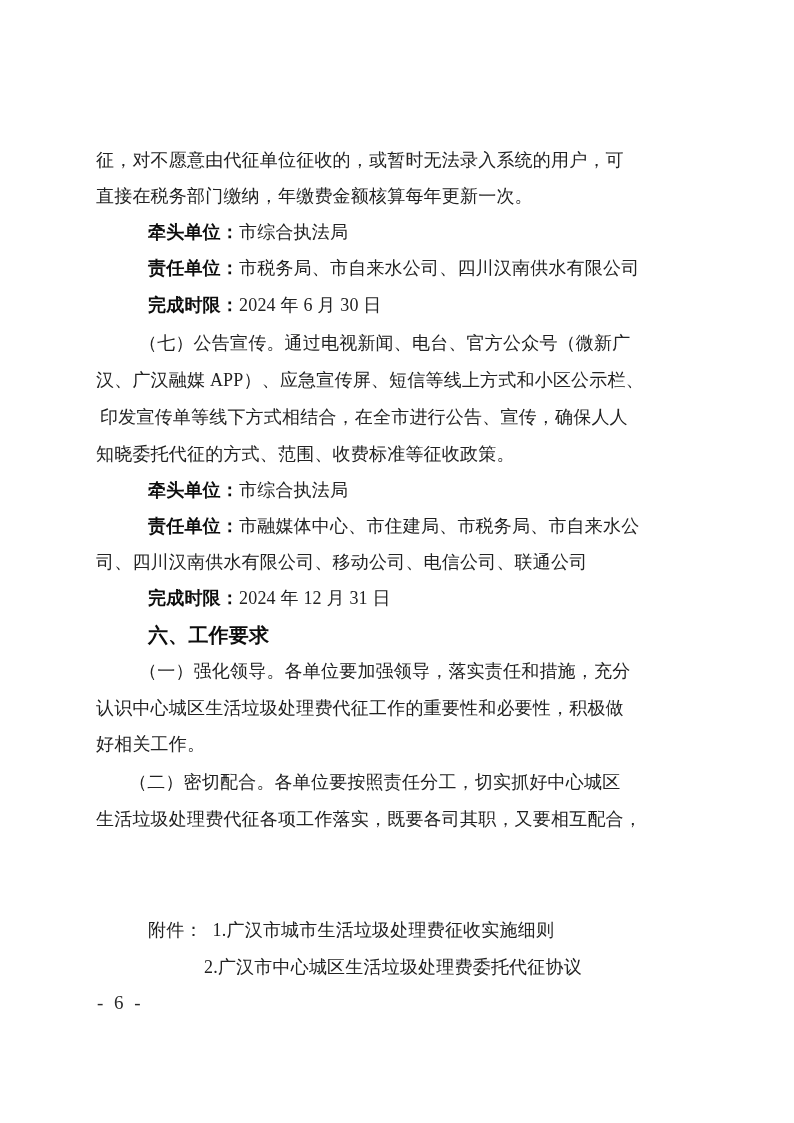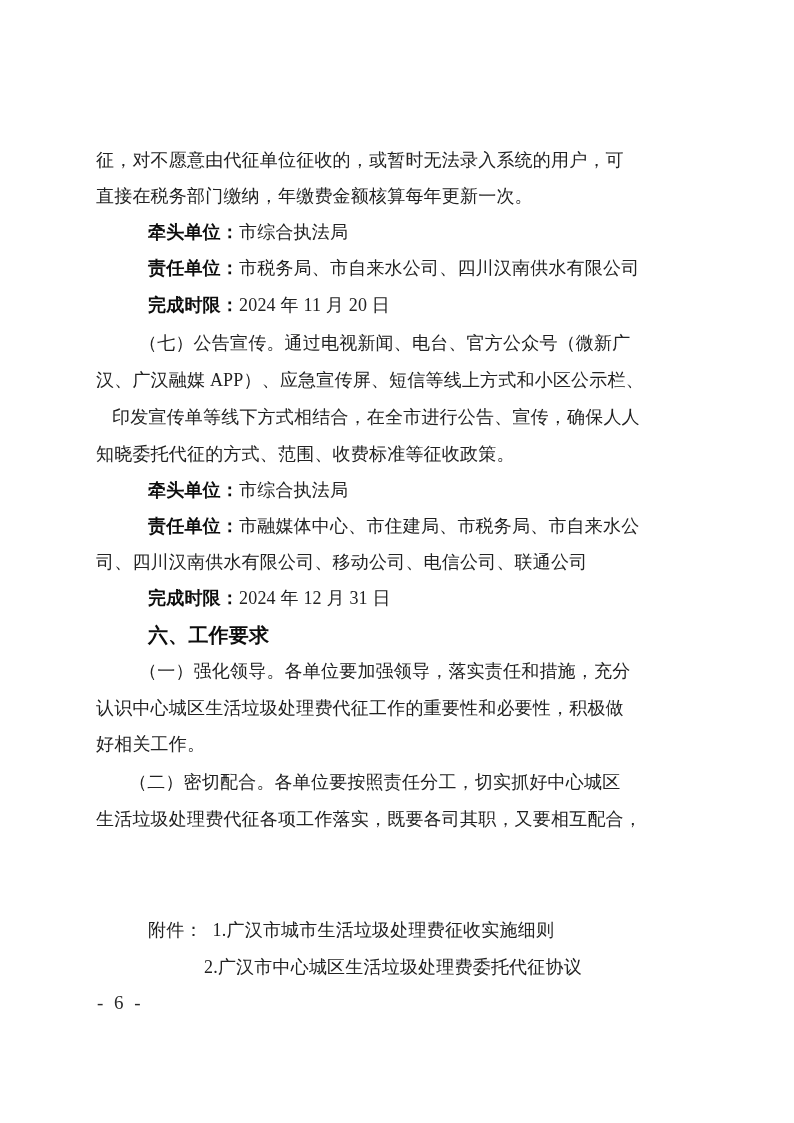--- a/index.html
+++ b/index.html
@@ -48,26 +48,26 @@
   <div class="line" style="top:148px; left:96px;">征，对不愿意由代征单位征收的，或暂时无法录入系统的用户，可</div>
   <div class="line" style="top:184px; left:96px;">直接在税务部门缴纳，年缴费金额核算每年更新一次。</div>
 
   <div class="line" style="top:220px; left:148px;">
     <span class="flabel">牵头单位：</span><span>市综合执法局</span>
   </div>
   <div class="line" style="top:256px; left:148px;">
     <span class="flabel">责任单位：</span><span>市税务局、市自来水公司、四川汉南供水有限公司</span>
   </div>
   <div class="line" style="top:293px; left:148px;">
-    <span class="flabel">完成时限：</span><span>2024 年 11 月 20 日</span>
+    <span class="flabel">完成时限：</span><span>2024 年 6 月 30 日</span>
   </div>
 
   <div class="line" style="top:331px; left:139px;">（七）公告宣传。通过电视新闻、电台、官方公众号（微新广</div>
   <div class="line" style="top:368px; left:96px;">汉、广汉融媒 APP）、应急宣传屏、短信等线上方式和小区公示栏、</div>
-  <div class="line" style="top:405px; left:112px;">印发宣传单等线下方式相结合，在全市进行公告、宣传，确保人人</div>
+  <div class="line" style="top:405px; left:100px;">印发宣传单等线下方式相结合，在全市进行公告、宣传，确保人人</div>
   <div class="line" style="top:442px; left:96px;">知晓委托代征的方式、范围、收费标准等征收政策。</div>
 
   <div class="line" style="top:478px; left:148px;">
     <span class="flabel">牵头单位：</span><span>市综合执法局</span>
   </div>
   <div class="line" style="top:514px; left:148px;">
     <span class="flabel">责任单位：</span><span>市融媒体中心、市住建局、市税务局、市自来水公</span>
   </div>
   <div class="line" style="top:550px; left:96px;">司、四川汉南供水有限公司、移动公司、电信公司、联通公司</div>
   <div class="line" style="top:586px; left:148px;">

